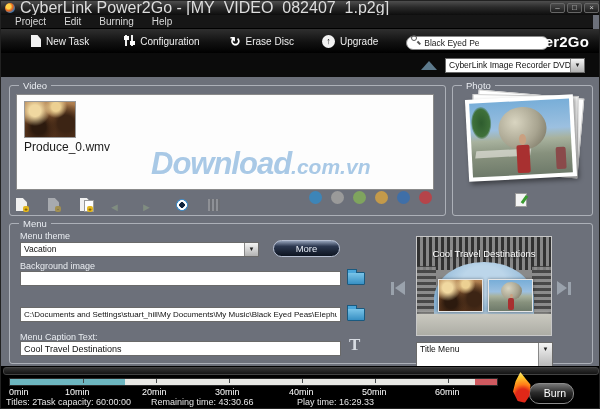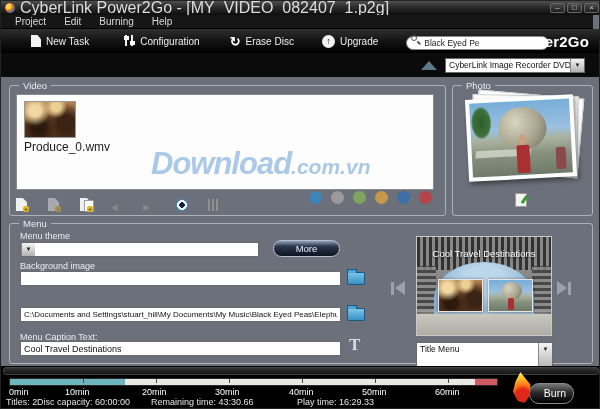--- a/index.html
+++ b/index.html
@@ -318,20 +318,21 @@
       <span class="ga-person2"></span>
     </div>
   </div>
   <div id="photo-edit-icon" class="abs"></div>
 
   <div id="menu-box" class="groupbox abs"></div>
   <div id="menu-label" class="group-label">Menu</div>
 
   <div id="theme-label" class="field-label abs">Menu theme</div>
   <div id="theme-dd" class="dd abs">
+    <span class="dd-text">Vacation</span>
     <span class="dd-btn">▼</span>
   </div>
   <div id="more-btn" class="abs">More</div>
 
   <div id="bgimg-label" class="field-label abs">Background image</div>
   <input id="bgimg-field" class="text-field abs" value="" style="">
   <span id="folder1" class="folder-icon"></span>
 
   <div id="bgmusic-label" class="field-label abs">Background music</div>
   <input id="bgmusic-field" class="text-field abs" value="C:\Documents and Settings\stuart_hill\My Documents\My Music\Black Eyed Peas\Elephunk\04 Hey Mam" style="">
@@ -386,20 +387,20 @@
   </div>
   <span class="tick-label" style="left:8px;">0min</span>
   <span class="tick-label" style="left:64px;text-align:center;">10min</span>
   <span class="tick-label" style="left:141px;">20min</span>
   <span class="tick-label" style="left:214px;">30min</span>
   <span class="tick-label" style="left:288px;">40min</span>
   <span class="tick-label" style="left:361px;">50min</span>
   <span class="tick-label" style="left:434px;">60min</span>
 
   <span class="status-text" style="left:5px;">Titles: 2</span>
-  <span class="status-text" style="left:36px;">Disc capacity: 60:00:00</span>
+  <span class="status-text" style="left:36px;">Task capacity: 60:00:00</span>
   <span class="status-text" style="left:150px;">Remaining time: 43:30.66</span>
   <span class="status-text" style="left:296px;">Play time: 16:29.33</span>
 
   <div id="burn-btn" class="abs">Burn now</div>
   <div id="flame" class="abs"></div>
 
 </div>
 
 </body></html>

